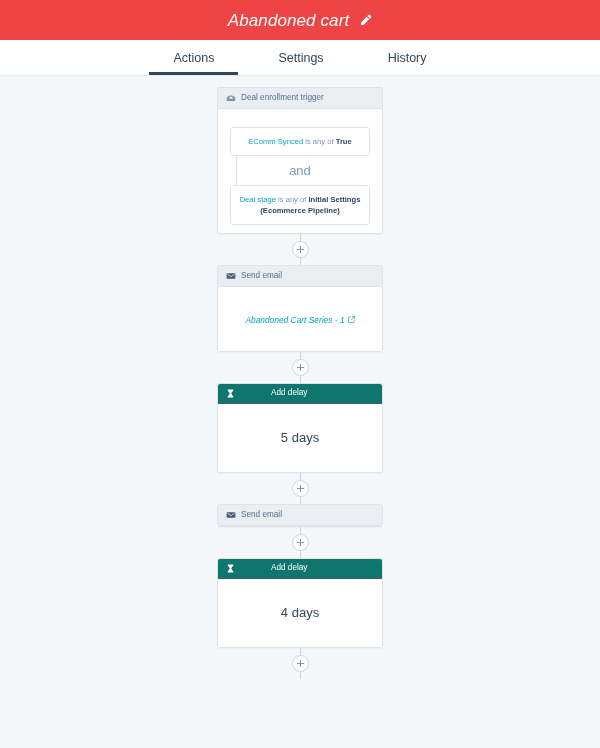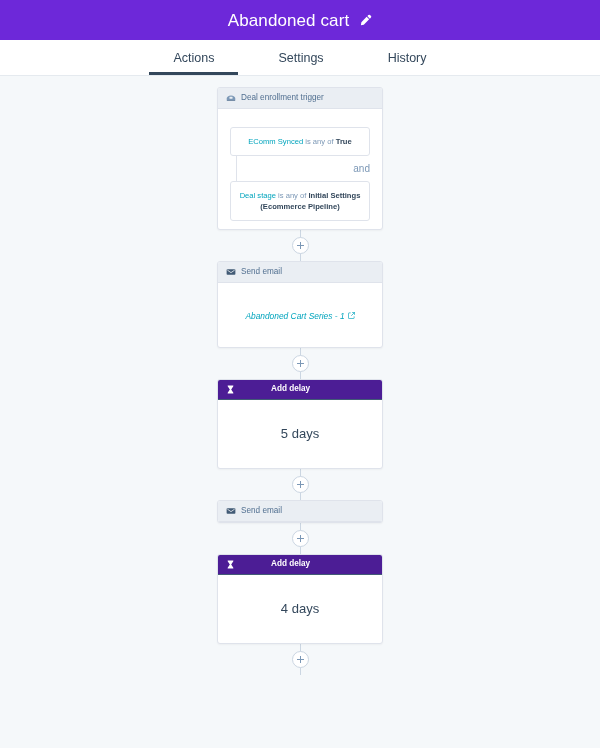--- a/index.html
+++ b/index.html
@@ -11,25 +11,26 @@
     height: 748px;
     overflow: hidden;
     background: #f5f8fa;
     font-family: "Liberation Sans", sans-serif;
     -webkit-font-smoothing: antialiased;
   }
 
   
   .topbar {
     height: 40px;
-    background: #6d28d9;
+    background: #ef4444;
     display: flex;
     align-items: center;
     justify-content: center;
     position: relative;
+    font-style: italic;
   }
   .topbar-title {
     color: #ffffff;
     font-size: 17px;
     font-weight: 400;
     letter-spacing: 0.1px;
     line-height: 1;
   }
   .edit-icon {
     display: inline-flex;
@@ -94,23 +95,23 @@
     align-items: center;
     gap: 5px;
     padding: 5px 8px;
     font-size: 8.2px;
     line-height: 1;
     background: #eaeef3;
     color: #516f90;
     border-bottom: 1px solid #dfe3eb;
   }
   .card-head.dark {
-    background: #4c1d95;
+    background: #0f766e;
     color: #ffffff;
-    font-weight: bold;
+    font-weight: normal;
     border-bottom-color: #425b76;
     gap: 36px;
   }
   .card-head .hicon {
     display: inline-flex;
     align-items: center;
     flex: 0 0 auto;
   }
   .card-body {
     padding: 14px 10px;
@@ -135,23 +136,23 @@
     color: #00a4bd;
   }
   .filter-op {
     color: #7c98b6;
   }
   .filter-val {
     color: #33475b;
     font-weight: bold;
   }
   .and-row {
-    font-size: 10px;
+    font-size: 13px;
     color: #7c98b6;
-    text-align: right;
+    text-align: center;
     padding: 7px 0;
     position: relative;
   }
   .and-row::before {
     content: "";
     position: absolute;
     left: 6px;
     top: 0;
     bottom: 0;
     width: 1px;

